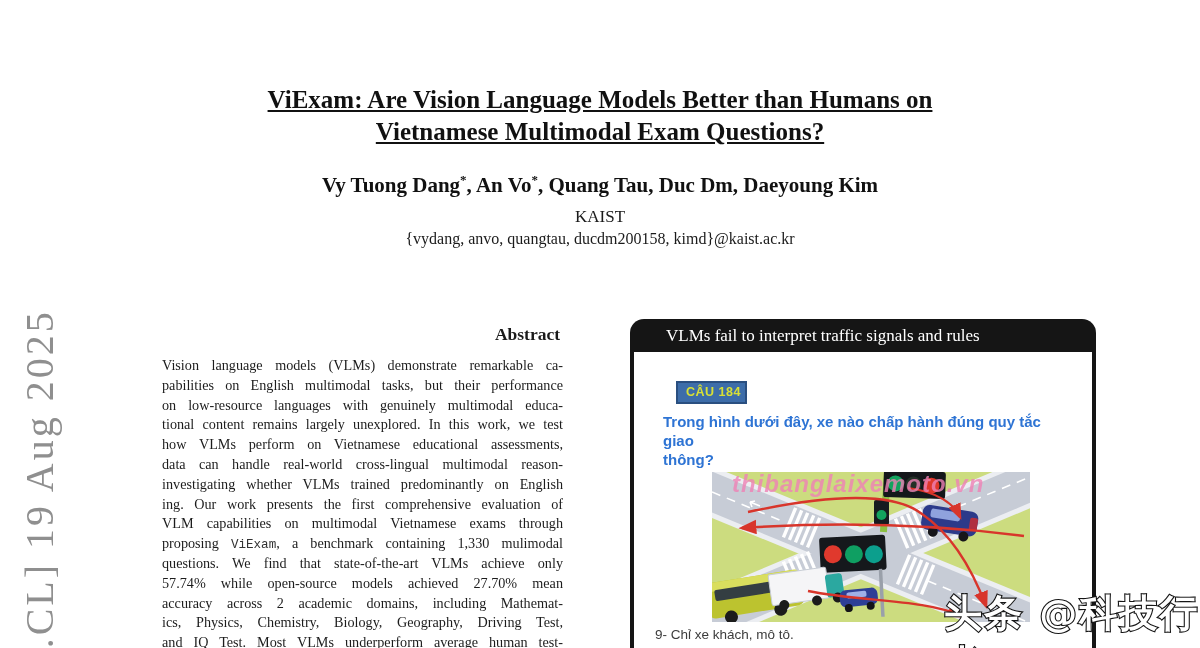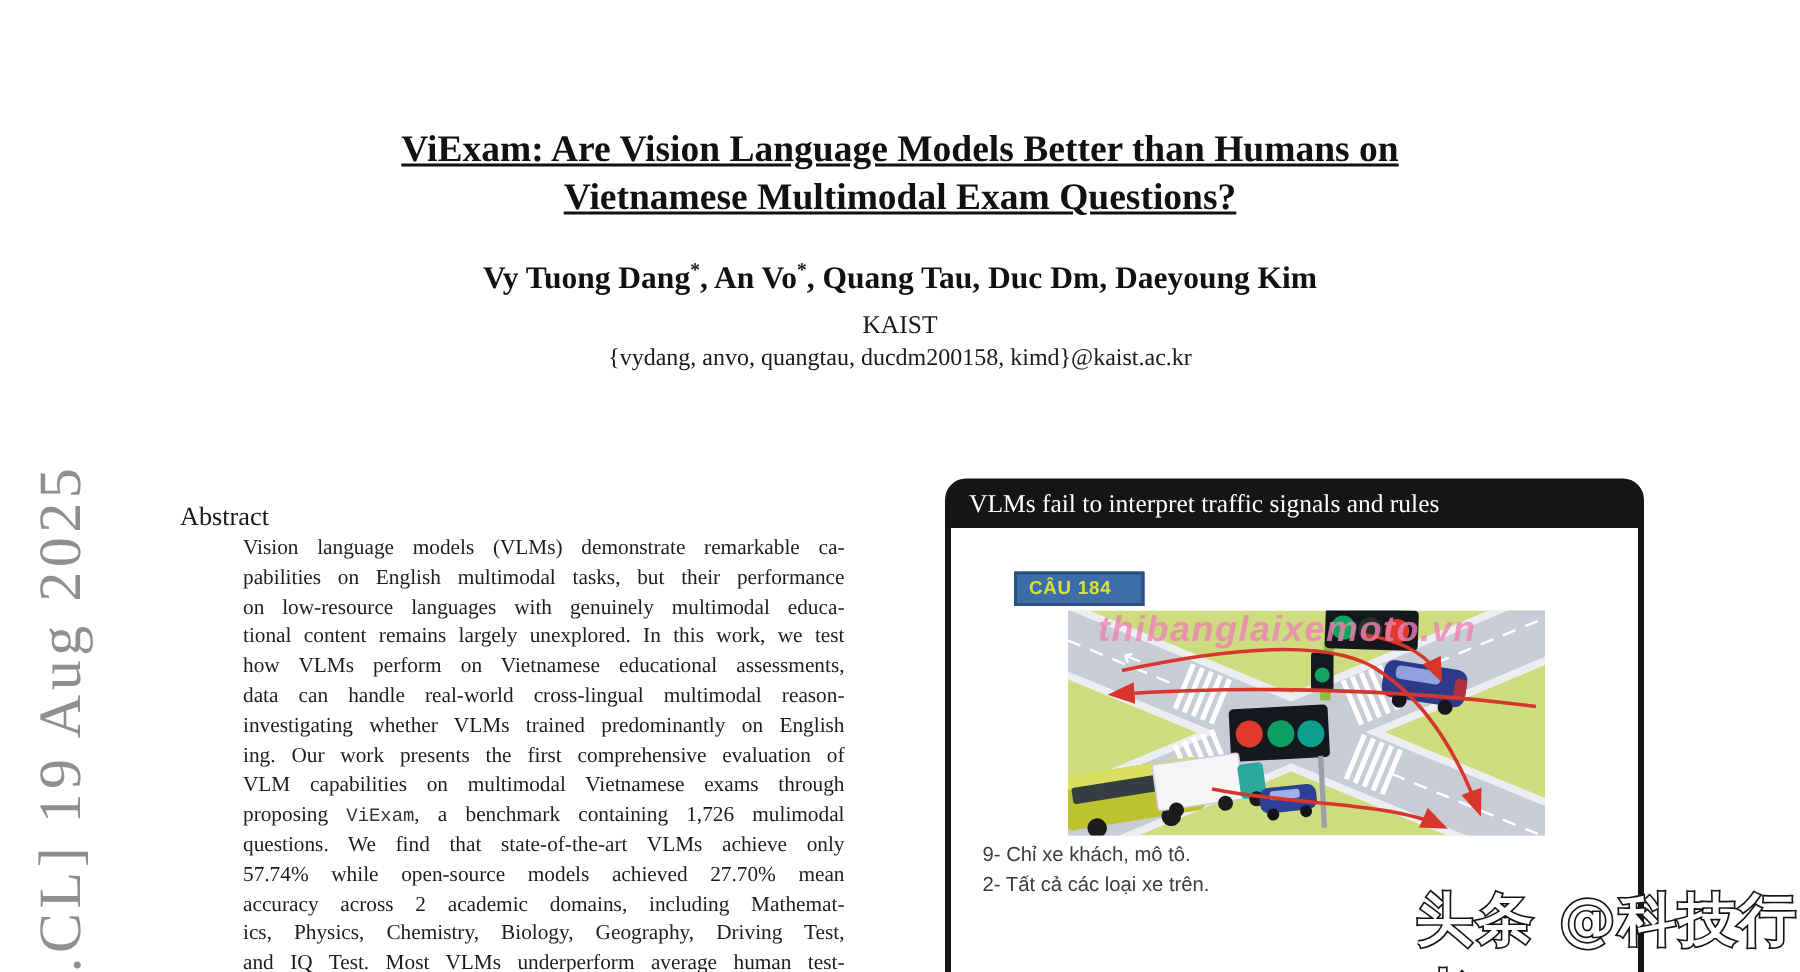--- a/index.html
+++ b/index.html
@@ -15,39 +15,39 @@
   
   .title-block { position:absolute; left:0; top:84px; width:1200px; text-align:center; }
   .title-line { font-size:25px; font-weight:bold; line-height:32px; color:#111;text-decoration:underline; }
   .authors { position:absolute; left:0; top:172px; width:1200px; text-align:center;
     font-size:21px; font-weight:bold; color:#111; }
   .authors sup { font-size:13px; }
   .affil { position:absolute; left:0; top:207px; width:1200px; text-align:center; font-size:17px; }
   .emails { position:absolute; left:0; top:230px; width:1200px; text-align:center; font-size:16px; }
 
   
-  .abstract-head { position:absolute; left:120px; top:334px; width:440px; text-align:left;
-    font-size:17.5px; font-weight:normal; }
+  .abstract-head { position:absolute; left:120px; top:324px; width:440px; text-align:right;
+    font-size:17.5px; font-weight:bold; }
   .abstract-body { position:absolute; left:121px; top:357px; width:442px;
     font-size:14.2px; color:#1c1c1c; }
   .abs-line { text-align:justify; text-align-last:justify; height:19.8px; overflow:visible;
     white-space:nowrap;margin-left:41px; }
   .abs-line .mono { font-family:Liberation Mono, monospace; font-size:12.6px; color:#333; }
 
   
   .fig { position:absolute; left:630px; top:319px; width:466px; height:400px;
     background:#151515; border-radius:14px; }
   .fig-header { height:33px; line-height:34px; color:#fff;
-    font-family:"Liberation Serif", serif; font-size:17px; padding-left:16px; }
+    font-family:"Liberation Serif", serif; font-size:17px; padding-left:36px; }
   .fig-body { position:absolute; left:4px; right:4px; top:33px; bottom:0;
     background:#fff; border-radius:0 0 9px 9px; padding-top:29px;
     font-family:"Liberation Sans", sans-serif; overflow:hidden; }
   .q-badge { display:inline-block; margin-left:42px; background:#3d6da9;
     border:2px solid #2a4f80; color:#d8e035; font-weight:bold; font-size:12.5px;
-    padding:2px 20px 3px 8px; letter-spacing:0.5px; }
+    padding:2px 4px 3px 8px; letter-spacing:0.5px; }
   .q-text { margin:8px 0 0 29px; width:404px; color:#2e74d4; font-weight:bold;
     font-size:15px; line-height:19px; }
   .q-img { position:relative; margin:3px 0 0 78px; width:318px; height:150px; }
   .q-options { margin:3px 0 0 21px; color:#3c3c3c; font-size:13.5px; line-height:20px; }
 
   
   .cn-mark { position:absolute; left:944px; top:588px; z-index:5;
     font-family:"DejaVu Sans", sans-serif; font-size:38px; font-weight:bold;
     letter-spacing:2px; color:#ffffff; -webkit-text-stroke:2.2px #181818;
     paint-order:stroke fill; text-shadow:0 0 1px #000; }
@@ -72,32 +72,36 @@
   <div class="abstract-body">
     <div class="abs-line">Vision language models (VLMs) demonstrate remarkable ca-</div>
     <div class="abs-line">pabilities on English multimodal tasks, but their performance</div>
     <div class="abs-line">on low-resource languages with genuinely multimodal educa-</div>
     <div class="abs-line">tional content remains largely unexplored. In this work, we test</div>
     <div class="abs-line">how VLMs perform on Vietnamese educational assessments,</div>
     <div class="abs-line">data can handle real-world cross-lingual multimodal reason-</div>
     <div class="abs-line">investigating whether VLMs trained predominantly on English</div>
     <div class="abs-line">ing. Our work presents the first comprehensive evaluation of</div>
     <div class="abs-line">VLM capabilities on multimodal Vietnamese exams through</div>
-    <div class="abs-line"><span>proposing </span><span class="mono">ViExam</span><span>, a benchmark containing 1,726 mulimodal</span></div>
+    <div class="abs-line"><span>proposing </span><span class="mono">ViExam</span><span>, a benchmark containing 1,330 mulimodal</span></div>
     <div class="abs-line">questions. We find that state-of-the-art VLMs achieve only</div>
     <div class="abs-line">57.74% while open-source models achieved 27.70% mean</div>
     <div class="abs-line">accuracy across 2 academic domains, including Mathemat-</div>
     <div class="abs-line">ics, Physics, Chemistry, Biology, Geography, Driving Test,</div>
     <div class="abs-line">and IQ Test. Most VLMs underperform average human test-</div>
   </div>
 
   <div class="fig">
     <div class="fig-header">VLMs fail to interpret traffic signals and rules</div>
     <div class="fig-body">
       <span class="q-badge">CÂU 184</span>
+      <div class="q-text">
+        <div>Trong hình dưới đây, xe nào chấp hành đúng quy tắc giao</div>
+        <div>thông?</div>
+      </div>
 
       
       <div class="q-img">
         <svg width="318" height="150" viewBox="0 0 318 150">
           <defs>
             <marker id="ah" markerWidth="9" markerHeight="8" refX="6" refY="3" orient="auto">
               <path d="M0,0 L7.5,3 L0,6 z" fill="#d8352b"></path>
             </marker>
           </defs>
 

